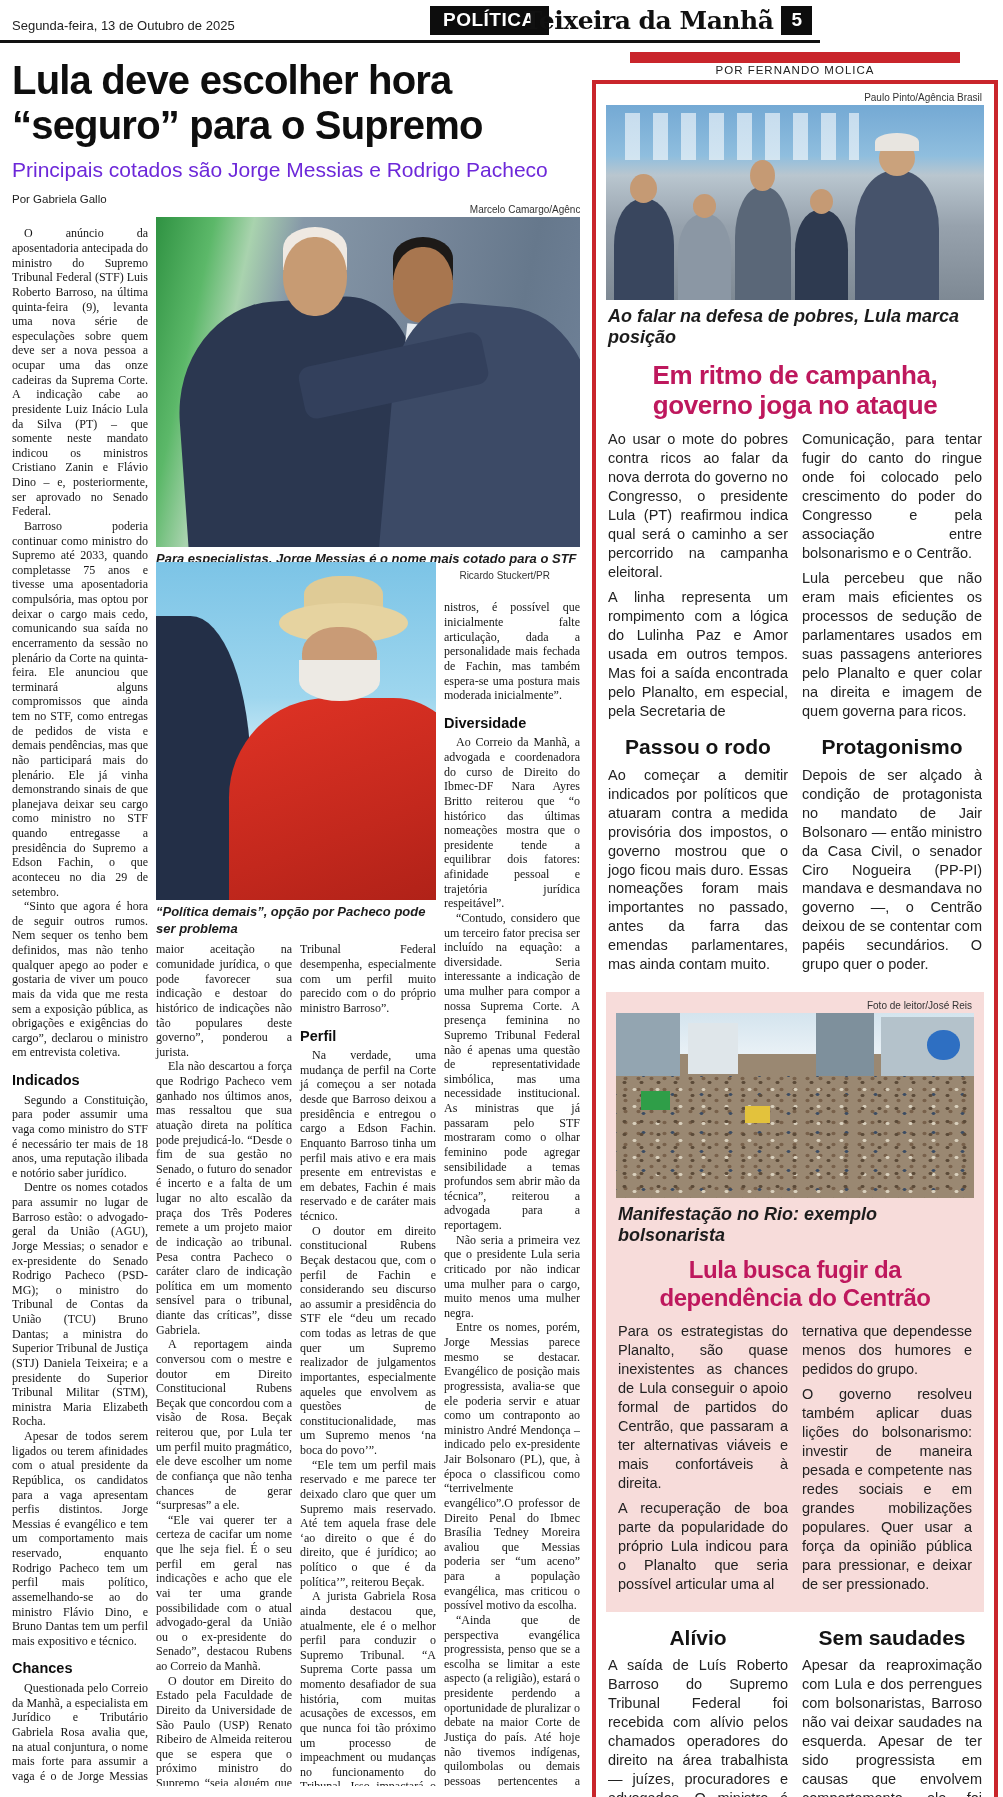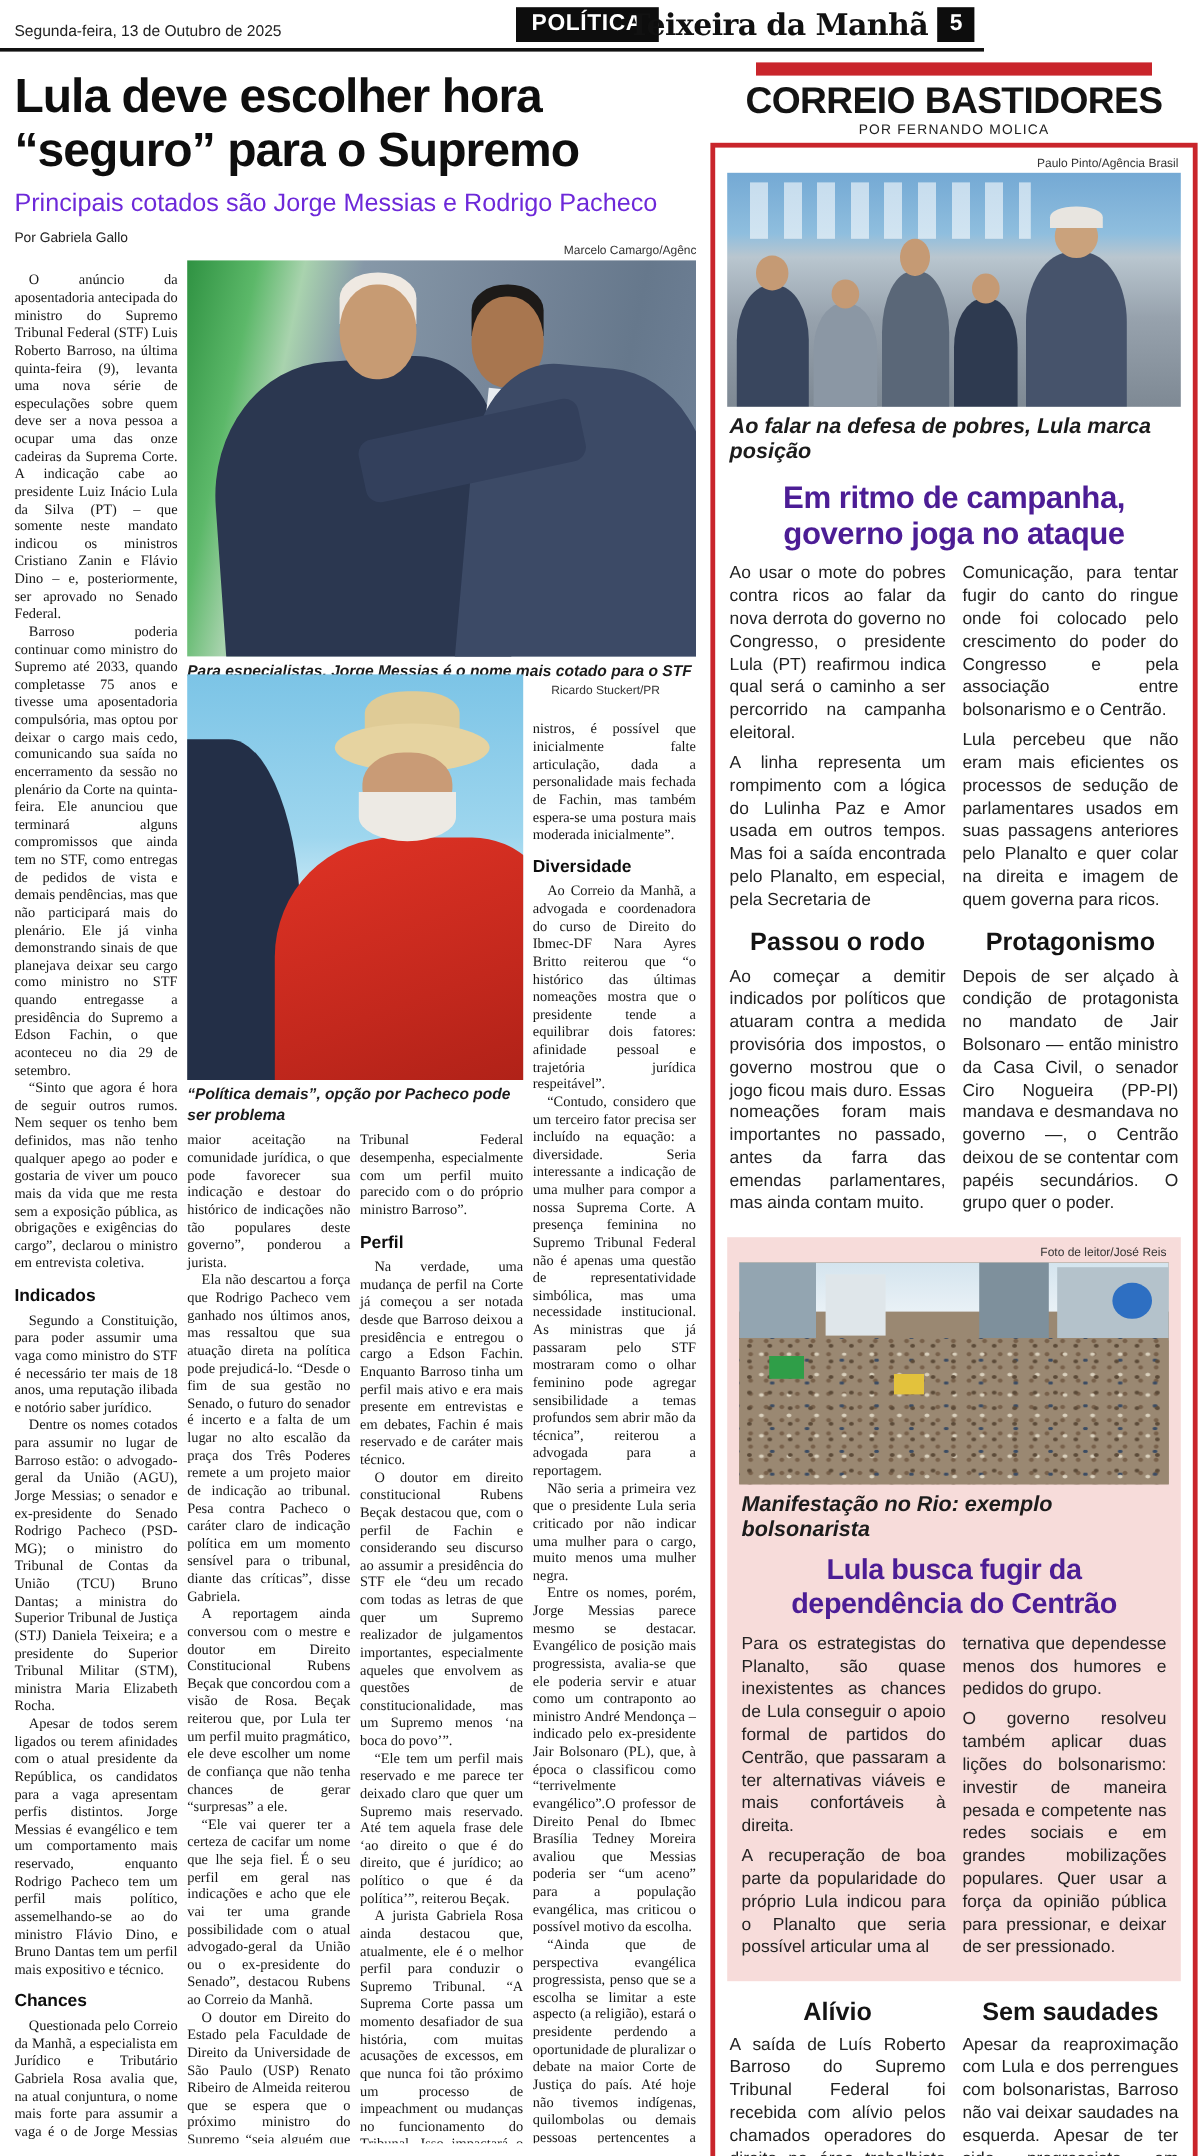--- a/index.html
+++ b/index.html
@@ -65,21 +65,21 @@
   .ph2 .beard{position:absolute;left:51%;top:29%;width:29%;height:12%;background:#edeae4;border-radius:0 0 50% 50%;}
 
   
   .bastidores{position:absolute;left:592px;top:52px;width:406px;}
   .b-bar{width:330px;height:11px;background:#c9252b;margin:0 auto;}
   .b-title{text-align:center;font-size:31px;font-weight:bold;letter-spacing:-0.5px;margin:3px 0 0;color:#141414;}
   .b-byline{text-align:center;font-size:11.5px;letter-spacing:1px;color:#222;margin:1px 0 4px;}
   .b-box{border:4px solid #c9252b;padding:8px 10px 12px;background:#fff;}
   .b-credit{font-size:10px;color:#333;text-align:right;margin:0 2px 2px;}
   .b-caption{font-size:18px;font-weight:bold;font-style:italic;color:#1c1c1c;margin:6px 2px 0;}
-  .b-headline{text-align:center;font-size:26px;font-weight:bold;line-height:1.16;letter-spacing:-0.4px;margin:12px 4px 10px;color:#4c1d95;}
+  .b-headline{text-align:center;font-size:26px;font-weight:bold;line-height:1.16;letter-spacing:-0.4px;margin:12px 4px 10px;color:#be185d;}
   .two-col{display:flex;gap:14px;margin:0 2px;}
   .bcol{flex:1;font-size:14.5px;line-height:1.31;text-align:justify;color:#222;}
   .bcol p{margin:0 0 6px;}
   .b-sub{text-align:center;font-size:21px;font-weight:bold;margin:6px 0 5px;color:#141414;}
 
   
   .ph3{position:relative;width:100%;height:195px;overflow:hidden;
        background:linear-gradient(180deg,#74a9d4 0%,#8fbede 26%,#b9c6cf 36%,#97a2ad 62%,#7e8994 100%);}
   .ph3 .sign{position:absolute;left:5%;top:4%;width:62%;height:24%;opacity:.65;
              background:repeating-linear-gradient(90deg,rgba(255,255,255,.9) 0 15px,rgba(255,255,255,0) 15px 28px);}
@@ -218,21 +218,20 @@
             <p>“Ele tem um perfil mais reservado e me parece ter deixado claro que quer um Supremo mais reservado. Até tem aquela frase dele ‘ao direito o que é do direito, que é jurídico; ao político o que é da política’”, reiterou Beçak.</p>
             <p>A jurista Gabriela Rosa ainda destacou que, atualmente, ele é o melhor perfil para conduzir o Supremo Tribunal. “A Suprema Corte passa um momento desafiador de sua história, com muitas acusações de excessos, em que nunca foi tão próximo um processo de impeachment ou mudanças no funcionamento do Tribunal. Isso impactará o STF, exigindo um pouco de auto restrição e Fachin demonstra ser o perfil mais adequado para isso, dentre os disponíveis. Entre os mi</p>
           </div>
       </div>
 
     </div>
   </section>
 
   <aside class="bastidores">
     <div class="b-bar"></div>
-    <div class="b-title">CORREIO BASTIDORES</div>
     <div class="b-byline">POR FERNANDO MOLICA</div>
 
     <div class="b-box">
       <div class="b-credit">Paulo Pinto/Agência Brasil</div>
 
       <div class="ph3">
         <div class="sign"></div>
         <div class="fig f1"></div>
         <div class="fig f2"></div>
         <div class="fig f3"></div>

